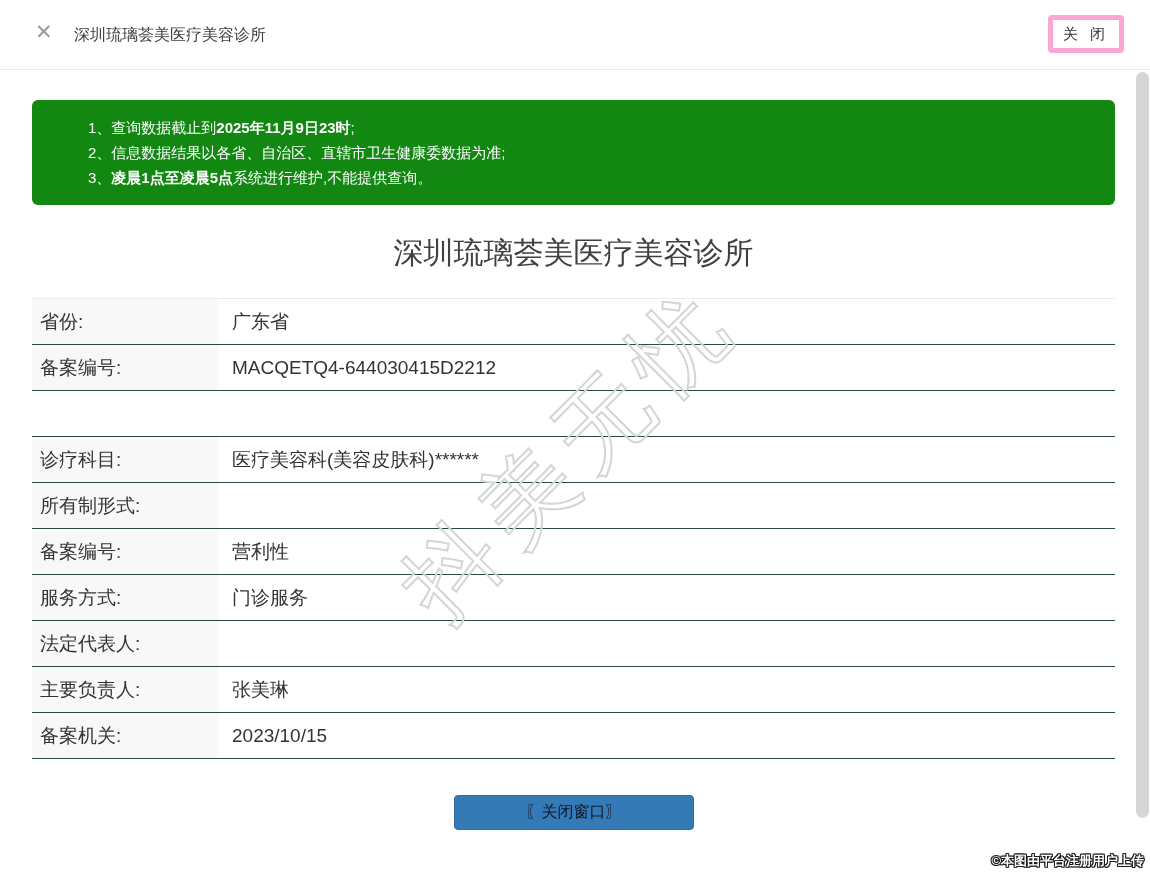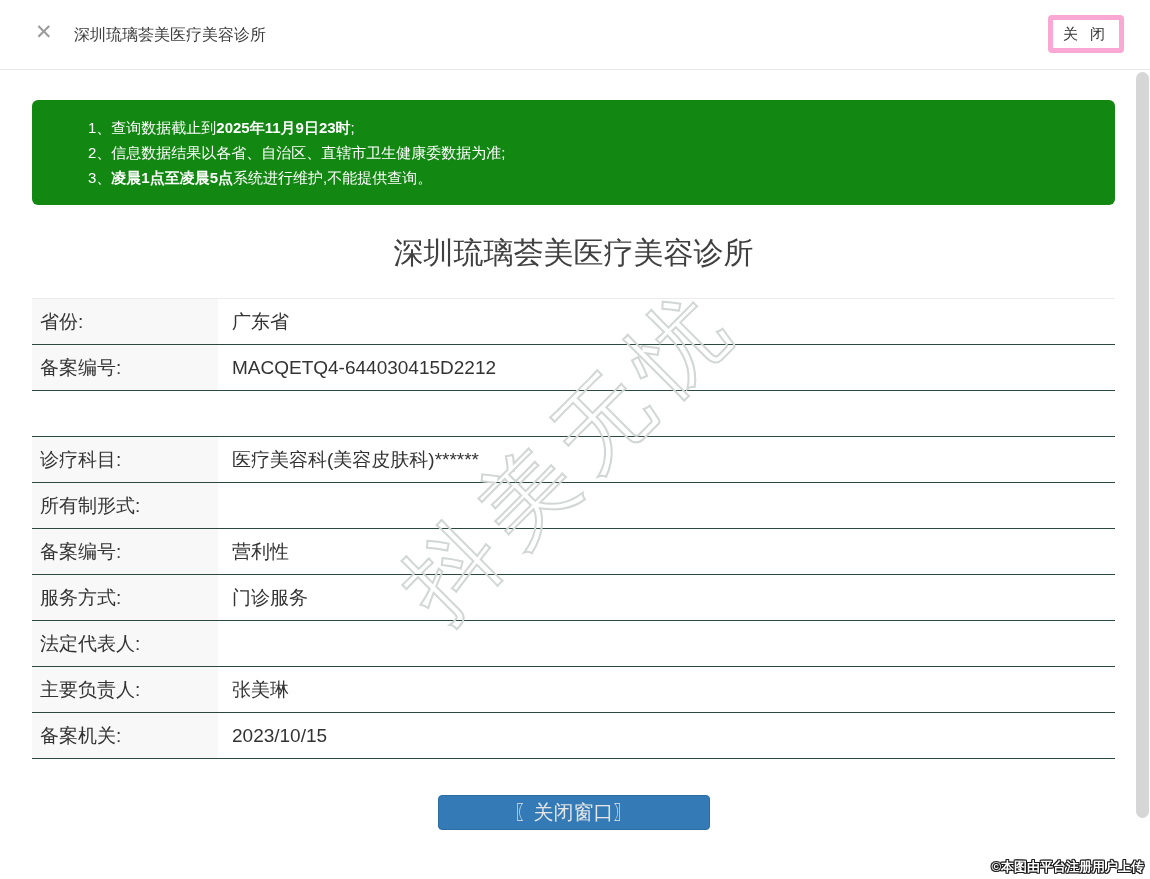--- a/index.html
+++ b/index.html
@@ -28,31 +28,31 @@
     font-size: 30px; font-weight: 400; color: #404040; }
 
   .detail-table { border-top: 1px solid #ebebeb; }
   .detail-row { display: flex; height: 46px; align-items: center;
     border-bottom: 1px solid #2b4a3d; font-size: 19px; color: #333; }
   .detail-label { width: 186px; align-self: stretch; display: flex; align-items: center;
     padding-left: 8px; background: #f8f8f8; }
   .detail-value { padding-left: 14px; flex: 1; }
 
   .btn-wrap { margin-top: 36px; text-align: center; }
-  .close-window-btn { width: 272px; height: 35px; background: #337ab7; color: #e5e5e5;
-    border: 1px solid #2e6da4; border-radius: 4px; font-size: 20px; cursor: pointer;
+  .close-window-btn { width: 240px; height: 35px; background: #337ab7; color: #0f172a;
+    border: 1px solid #2e6da4; border-radius: 4px; font-size: 16px; cursor: pointer;
     font-family: inherit; }
 
   
   .watermark { position: absolute; left: 358px; top: 392px; font-size: 92px;
     letter-spacing: 14px; white-space: nowrap; transform: rotate(-45deg);
     color: transparent; -webkit-text-stroke: 2px #d2d7d5; pointer-events: none; }
 
   
-  .copyright { position: absolute; right: 6px; bottom: 3px; font-size: 13px; font-weight: 700;
+  .copyright { position: absolute; right: 6px; bottom: 9px; font-size: 13px; font-weight: 700;
     color: #fff; text-shadow: -1px 0 0 #1a1a1a, 1px 0 0 #1a1a1a, 0 -1px 0 #1a1a1a,
     0 1px 0 #1a1a1a, -1px -1px 0 #1a1a1a, 1px 1px 0 #1a1a1a, -1px 1px 0 #1a1a1a, 1px -1px 0 #1a1a1a; }
 
   
   .scrollbar-thumb { position: absolute; right: 1px; top: 72px; width: 13px; height: 746px;
     background: #d6d6d6; border-radius: 7px; }
 </style>
 </head>
 <body>
 

